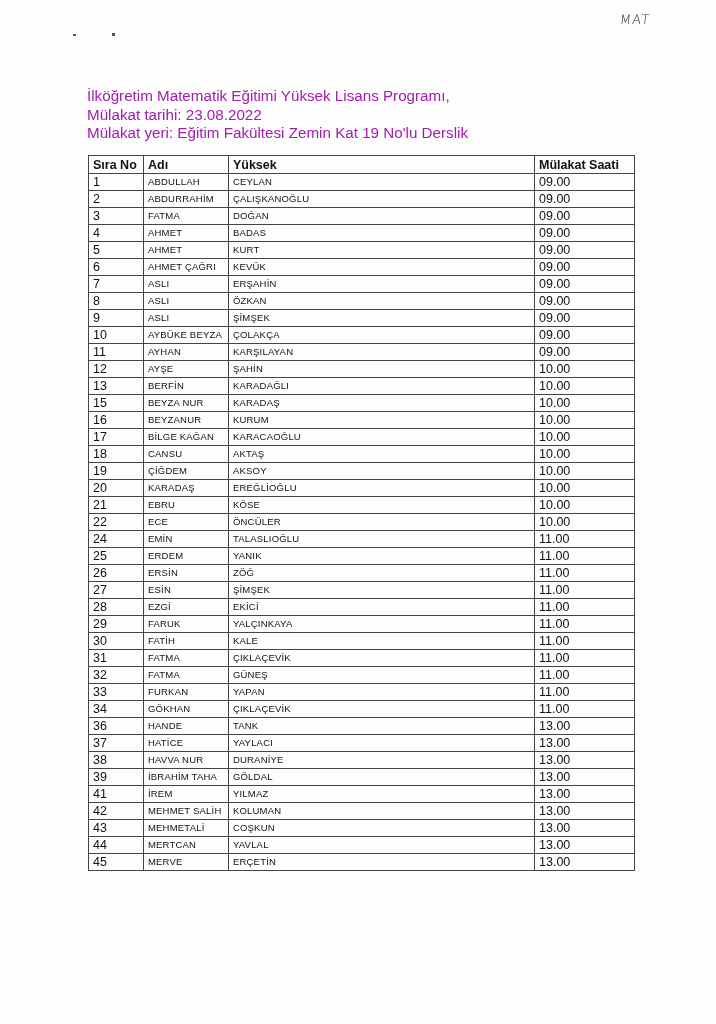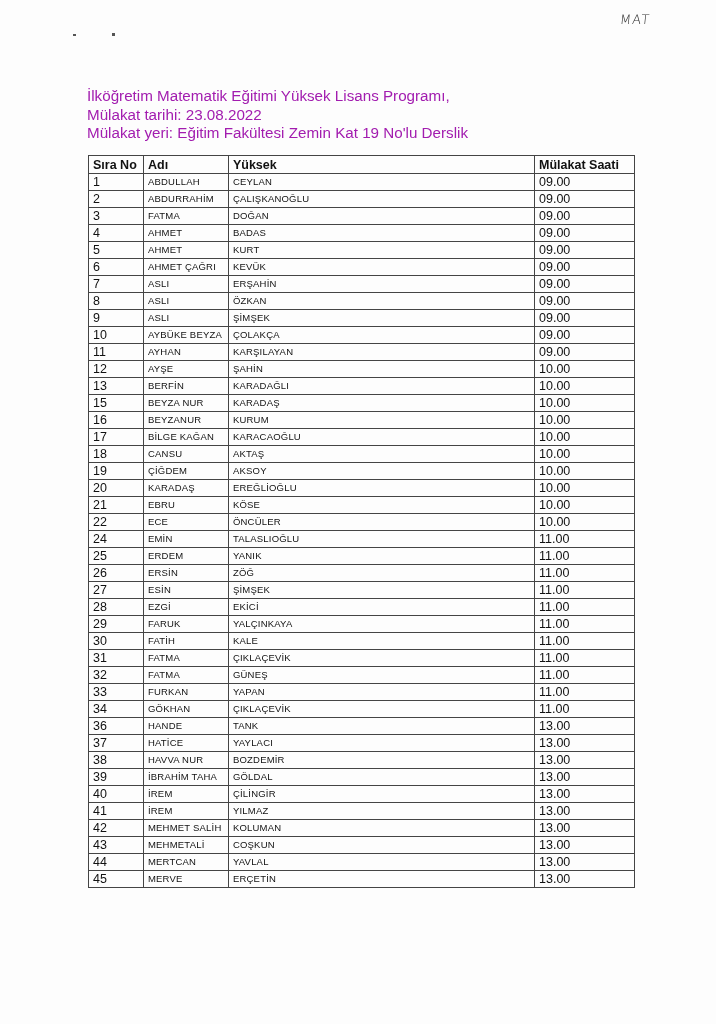--- a/index.html
+++ b/index.html
@@ -315,36 +315,30 @@
       </tr>
       <tr>
         <td class="no">37</td>
         <td class="name">HATİCE</td>
         <td class="surname">YAYLACI</td>
         <td class="time">13.00</td>
       </tr>
       <tr>
         <td class="no">38</td>
         <td class="name">HAVVA NUR</td>
-        <td class="surname">BOZDEMİR</td>
+        <td class="surname">DURANİYE</td>
         <td class="time">13.00</td>
       </tr>
       <tr>
         <td class="no">39</td>
         <td class="name">İBRAHİM TAHA</td>
         <td class="surname">GÖLDAL</td>
         <td class="time">13.00</td>
       </tr>
       <tr>
-        <td class="no">40</td>
-        <td class="name">İREM</td>
-        <td class="surname">ÇİLİNGİR</td>
-        <td class="time">13.00</td>
-      </tr>
-      <tr>
         <td class="no">41</td>
         <td class="name">İREM</td>
         <td class="surname">YILMAZ</td>
         <td class="time">13.00</td>
       </tr>
       <tr>
         <td class="no">42</td>
         <td class="name">MEHMET SALİH</td>
         <td class="surname">KOLUMAN</td>
         <td class="time">13.00</td>

